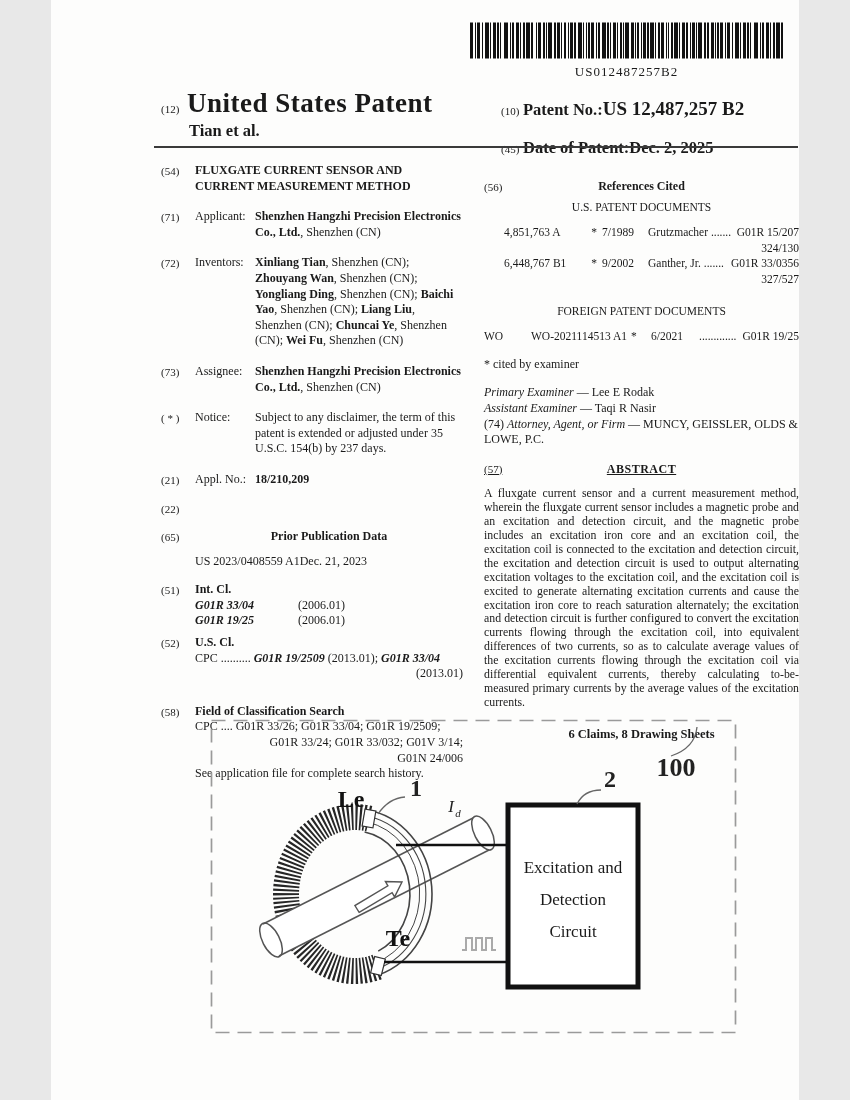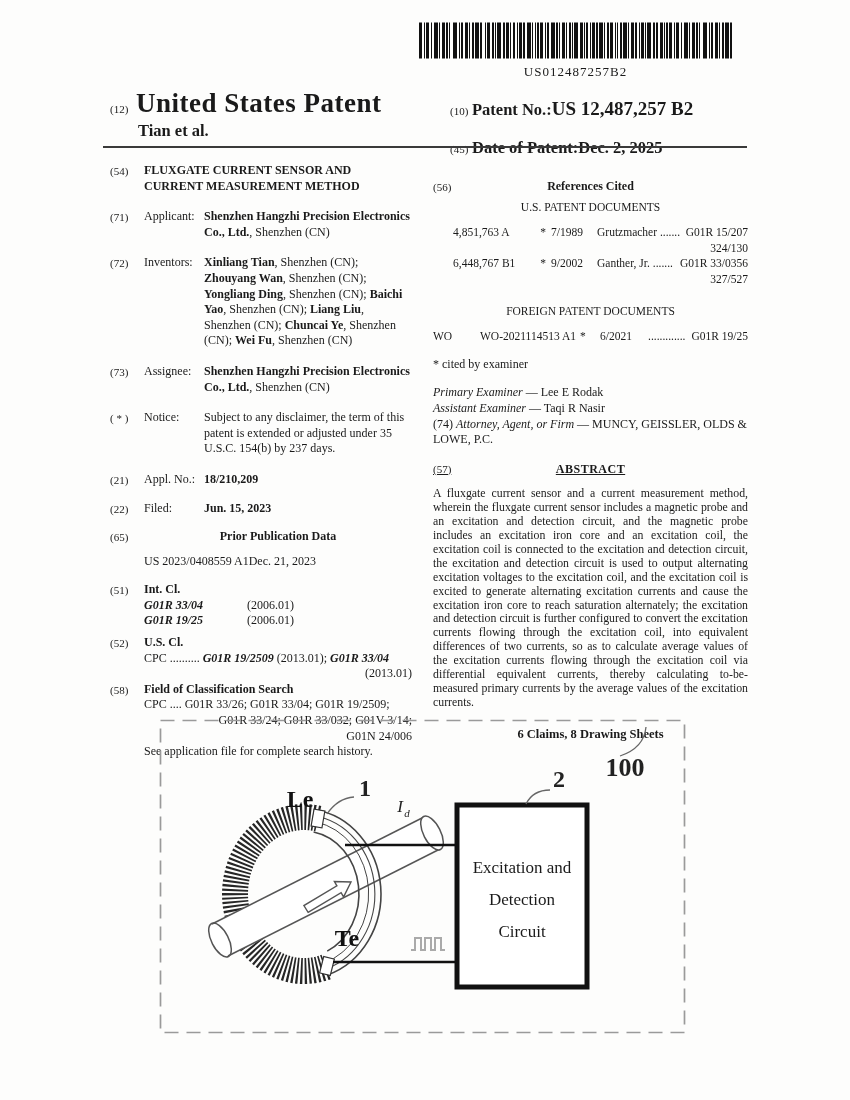--- a/index.html
+++ b/index.html
@@ -1,18 +1,18 @@
 <!DOCTYPE html>
 <html><head>
 <meta charset="utf-8">
 <style>
   * { margin:0; padding:0; box-sizing:border-box; }
   html,body { background:#e8e8e8; }
   .page {
-    position:relative; width:850px; height:1100px; margin:0 auto;
+    position:relative; width:748px; height:1100px; margin:0 auto;
     background:#fdfdfc; color:#1a1a1a;
     font-family:"Liberation Serif", serif; overflow:hidden;padding-left:10px;
   }
   .abs { position:absolute; }
   .b { font-weight:bold; }
   .bi { font-weight:bold; font-style:italic; }
 
   
   .barcode-wrap { left:417px; top:22px; width:317px; text-align:center; }
   .barcode-num { font-size:13px; letter-spacing:1px; margin-top:1px; }
@@ -135,24 +135,20 @@
     <div class="field" style="margin-bottom:12px">
       <span class="tag">(21)</span>
       <div class="fbody lv">
         <span class="lbl">Appl. No.:</span>
         <span class="val b">18/210,209</span>
       </div>
     </div>
 
     <div class="field" style="margin-bottom:12px">
       <span class="tag">(22)</span>
-      <div class="fbody lv">
-        <span class="lbl">Filed:</span>
-        <span class="val b">Jun. 15, 2023</span>
-      </div>
     </div>
 
     <div class="field" style="margin-bottom:13px">
       <span class="tag">(65)</span>
       <div class="fbody">
         <div class="sec-head">Prior Publication Data</div>
         <div class="pubrow">
           <span>US 2023/0408559 A1</span>
           <span>Dec. 21, 2023</span>
         </div>
@@ -161,21 +157,21 @@
 
     <div class="field" style="margin-bottom:6px">
       <span class="tag">(51)</span>
       <div class="fbody">
         <div class="b">Int. Cl.</div>
         <div class="clsrow"><span class="code bi">G01R 33/04</span><span>(2006.01)</span></div>
         <div class="clsrow"><span class="code bi">G01R 19/25</span><span>(2006.01)</span></div>
       </div>
     </div>
 
-    <div class="field" style="margin-bottom:0">
+    <div class="field" style="margin-bottom:22px">
       <span class="tag">(52)</span>
       <div class="fbody">
         <div class="b">U.S. Cl.</div>
         <div><span>CPC .......... </span><span style="font-weight: bold; font-style: italic;">G01R 19/2509</span><span> (2013.01); </span><span style="font-weight: bold; font-style: italic;">G01R 33/04</span></div>
         <div class="right">(2013.01)</div>
       </div>
     </div>
 
     <div class="field">
       <span class="tag">(58)</span>

